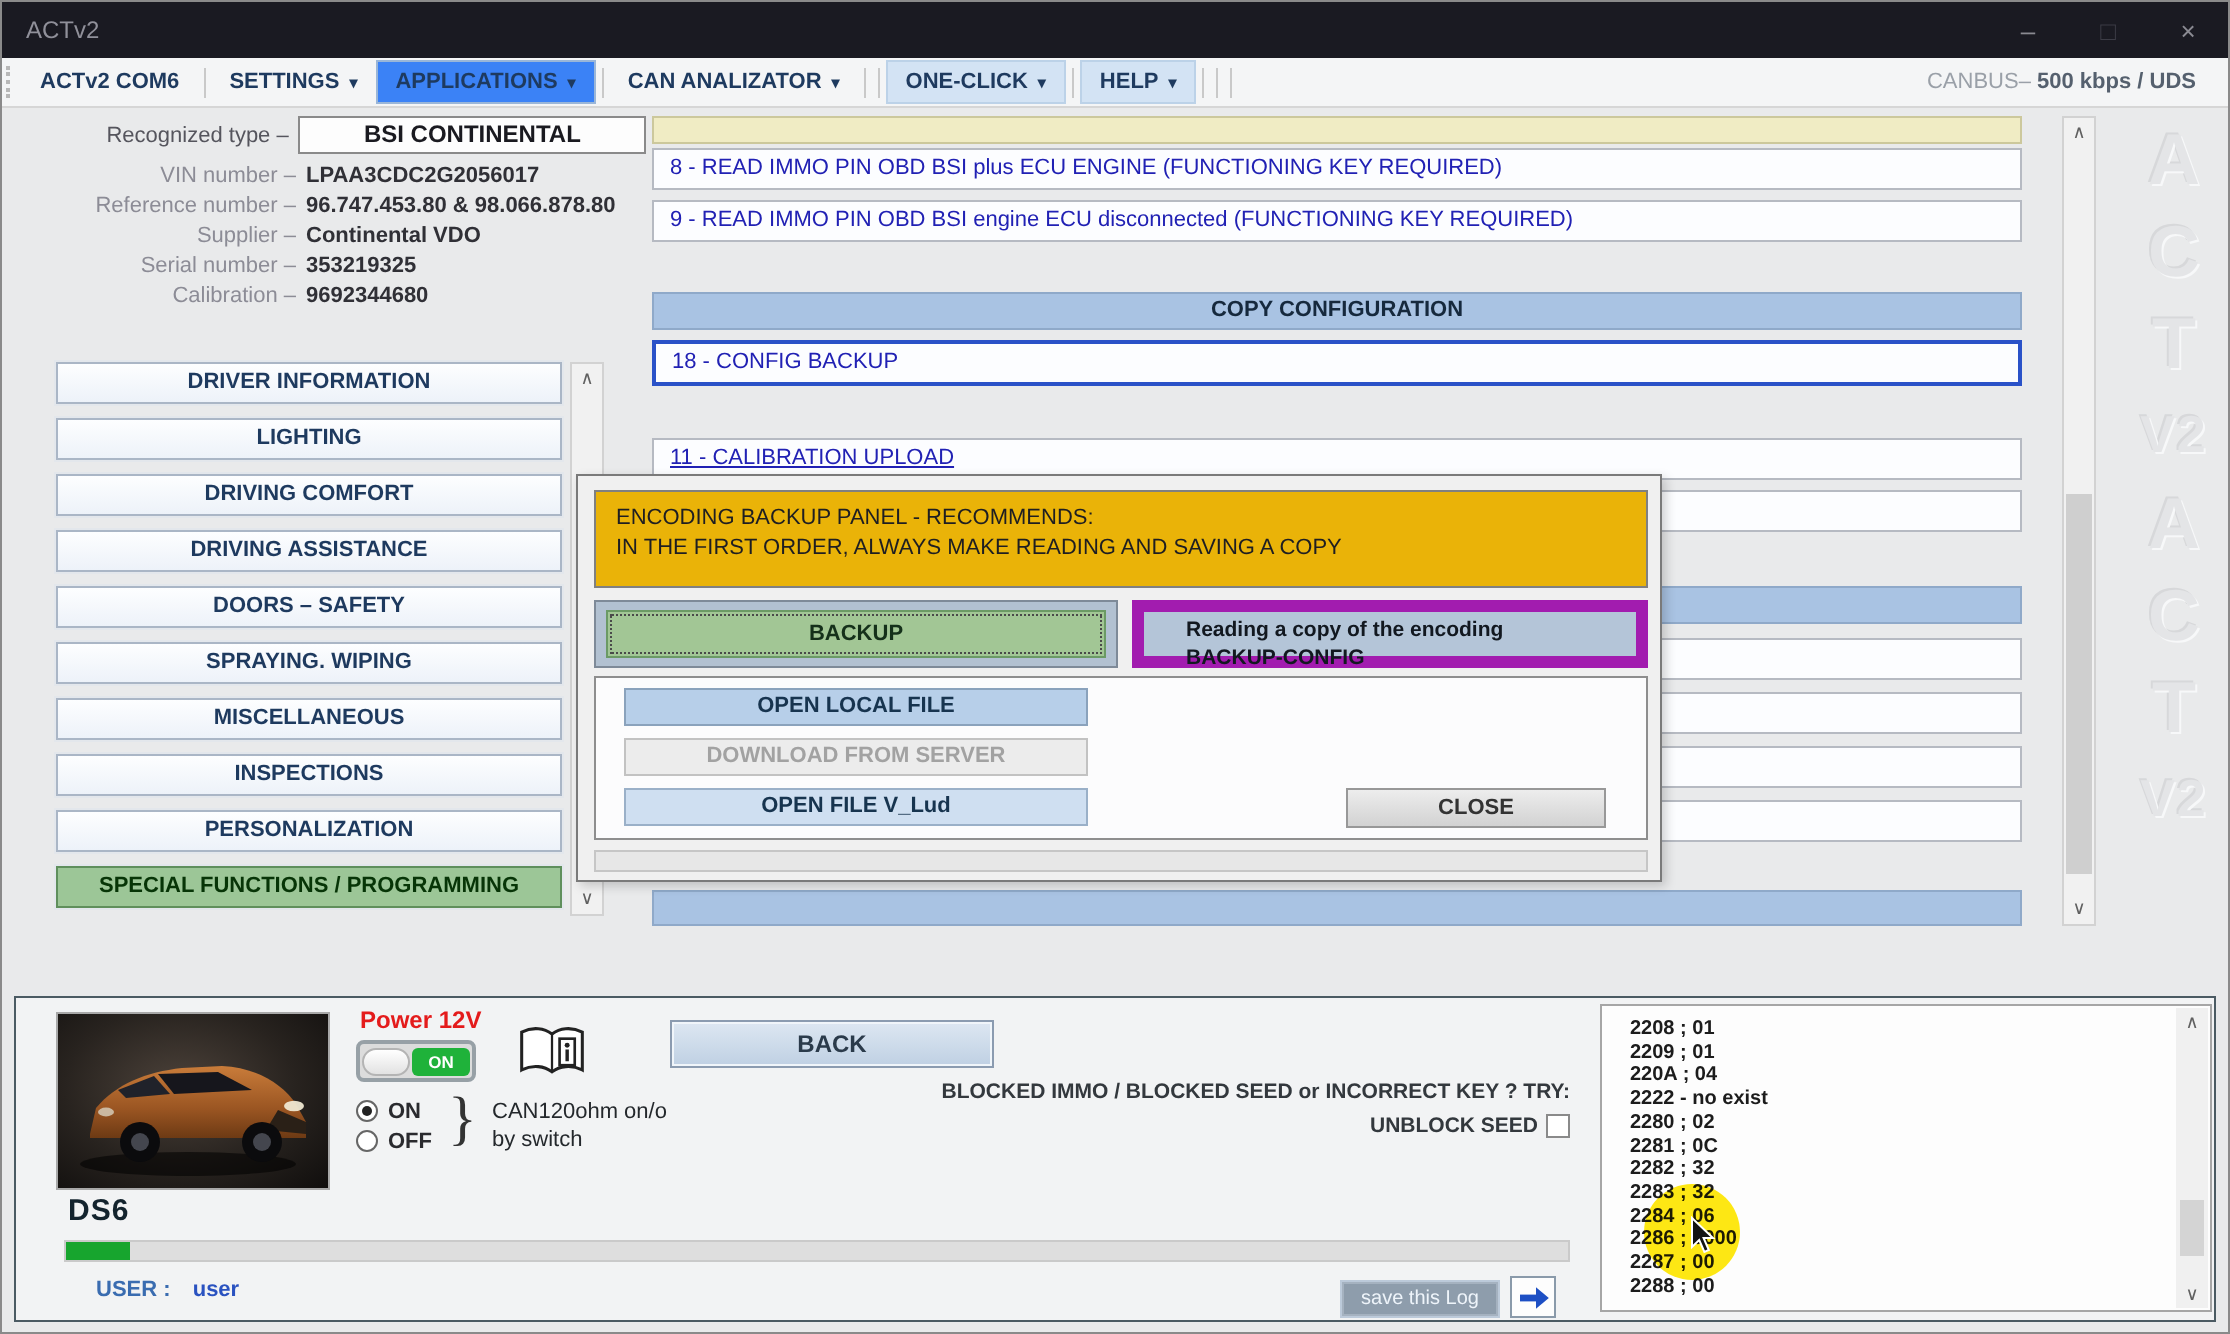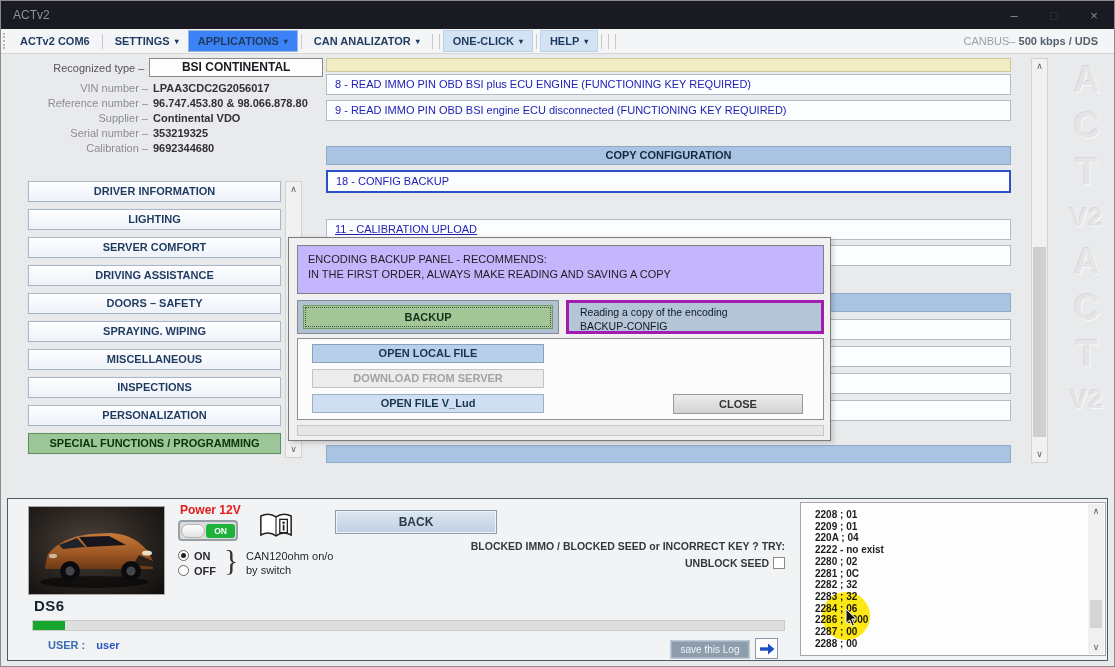--- a/index.html
+++ b/index.html
@@ -59,24 +59,24 @@
   .lband { position:absolute; left:325px; width:685px; height:19px; background:#a9c3e3; border:1px solid #8fa9c9; text-align:center; font-weight:bold; font-size:11px; line-height:17px; color:#16293d; }
   .lband.b1 { top:145px; } .lband.b2 { top:292px; } .lband.b3 { top:444px; height:18px; }
 
   
   .watermark { position:absolute; left:1062px; top:56px; width:48px; display:flex; flex-direction:column; align-items:center; }
   .wm { font-weight:bold; font-size:36px; line-height:46px; color:#e4e5e7; text-shadow:1px 1px 0 #f7f8f9, -1px -1px 0 #d7d8da; }
   .wm.small { font-size:26px; line-height:44px; letter-spacing:1px; }
 
   
   .dialog { position:absolute; left:287px; top:236px; width:543px; height:204px; background:#f0f0f0; border:1px solid #7a7a7a; box-shadow:2px 2px 5px rgba(0,0,0,.18); z-index:10; }
-  .dlg-msg { position:absolute; left:8px; top:7px; width:527px; height:49px; background:#c4b5fd; border:1px solid #808080; padding:6px 10px; font-size:11px; line-height:15px; color:#1e1e22; }
+  .dlg-msg { position:absolute; left:8px; top:7px; width:527px; height:49px; background:#eab308; border:1px solid #808080; padding:6px 10px; font-size:11px; line-height:15px; color:#1e1e22; }
   .dlg-backup-wrap { position:absolute; left:8px; top:62px; width:262px; height:34px; background:#b2c1d1; border:1px solid #7e8a98; padding:4px 5px; }
   .dlg-backup { width:100%; height:100%; background:#a2c695; border:1px solid #6b9a64; outline:1px dotted #4a4a4a; outline-offset:-3px; text-align:center; font-size:11px; font-weight:bold; color:#15301a; line-height:23px; }
-  .dlg-note { position:absolute; left:277px; top:62px; width:258px; height:34px; background:#b4c5d8; border:3px solid #a21caf; padding:2px 11px; font-size:10.5px; line-height:14px; color:#121820; font-weight:normal; }
+  .dlg-note { position:absolute; left:277px; top:62px; width:258px; height:34px; background:#b4c5d8; border:6px solid #a21caf; padding:2px 21px; font-size:10.5px; line-height:14px; color:#121820; font-weight:bold; }
   .dlg-group { position:absolute; left:8px; top:100px; width:527px; height:82px; background:#fcfcfd; border:1px solid #8e8e8e; }
   .dlg-btn { position:absolute; left:14px; width:232px; height:19px; text-align:center; font-size:11px; font-weight:bold; line-height:17px; }
   .dlg-btn.local { top:5px; background:#b7cfe9; border:1px solid #8aa2bc; color:#17344f; }
   .dlg-btn.server { top:30px; background:#ececec; border:1px solid #c2c2c2; color:#a2a2a2; }
   .dlg-btn.vlud { top:55px; background:#cfdff1; border:1px solid #9ab0c8; color:#17344f; }
   .dlg-close { position:absolute; right:20px; top:55px; width:130px; height:20px; background:linear-gradient(#ededed,#d2d2d2); border:1px solid #989898; text-align:center; font-size:11px; font-weight:bold; color:#333; line-height:18px; }
   .dlg-progress { position:absolute; left:8px; top:187px; width:527px; height:11px; background:#e7e7e7; border:1px solid #c6c6c6; }
 
   
   .bottom-panel { position:absolute; left:6px; top:497px; width:1101px; height:163px; background:#f2f3f4; border:1px solid #4b5b63; }
@@ -188,21 +188,21 @@
     </div>
     <div class="info-row">
       <div class="lbl">Calibration –</div>
       <div class="val">9692344680</div>
     </div>
   </div>
 
   <div class="sidebar">
     <div class="sb-btn">DRIVER INFORMATION</div>
     <div class="sb-btn">LIGHTING</div>
-    <div class="sb-btn">SERVER COMFORT</div>
+    <div class="sb-btn">DRIVING COMFORT</div>
     <div class="sb-btn">DRIVING ASSISTANCE</div>
     <div class="sb-btn">DOORS – SAFETY</div>
     <div class="sb-btn">SPRAYING. WIPING</div>
     <div class="sb-btn">MISCELLANEOUS</div>
     <div class="sb-btn">INSPECTIONS</div>
     <div class="sb-btn">PERSONALIZATION</div>
     <div class="sb-btn green">SPECIAL FUNCTIONS / PROGRAMMING</div>
   </div>
   <div class="vscroll sb-scroll">
     <div class="arr up">∧</div>

